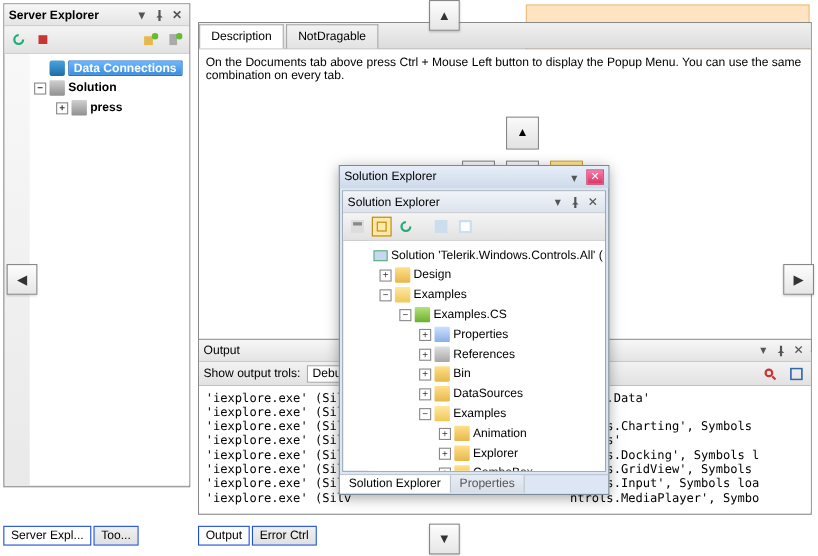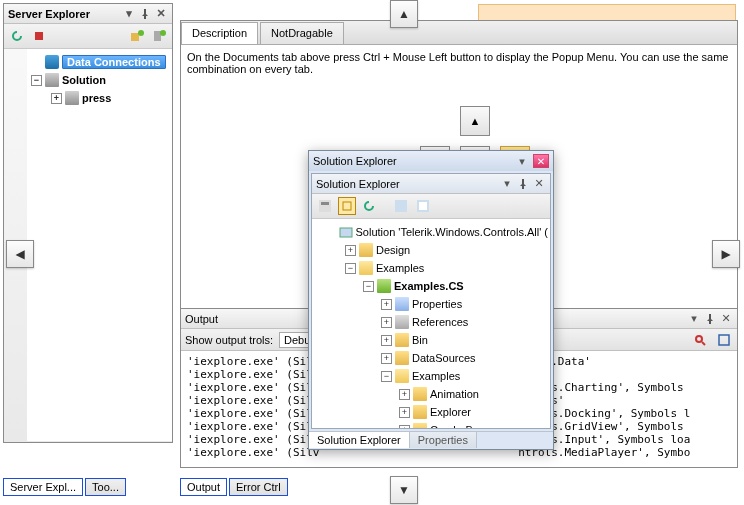--- a/index.html
+++ b/index.html
@@ -271,21 +271,21 @@
           <span>Design</span>
         </div>
       <div class="node" style="padding-left:8px">
           <span class="exp">−</span>
           <span class="ic ic-fldo"></span>
           <span>Examples</span>
         </div>
       <div class="node" style="padding-left:26px">
           <span class="exp">−</span>
           <span class="ic ic-cs"></span>
-          <span style="font-weight:bold">Examples.CS</span>
+          <span style="font-weight:normal">Examples.CS</span>
         </div>
       <div class="node" style="padding-left:44px">
           <span class="exp">+</span>
           <span class="ic ic-prop"></span>
           <span>Properties</span>
         </div>
       <div class="node" style="padding-left:44px">
           <span class="exp">+</span>
           <span class="ic ic-ref"></span>
           <span>References</span>

